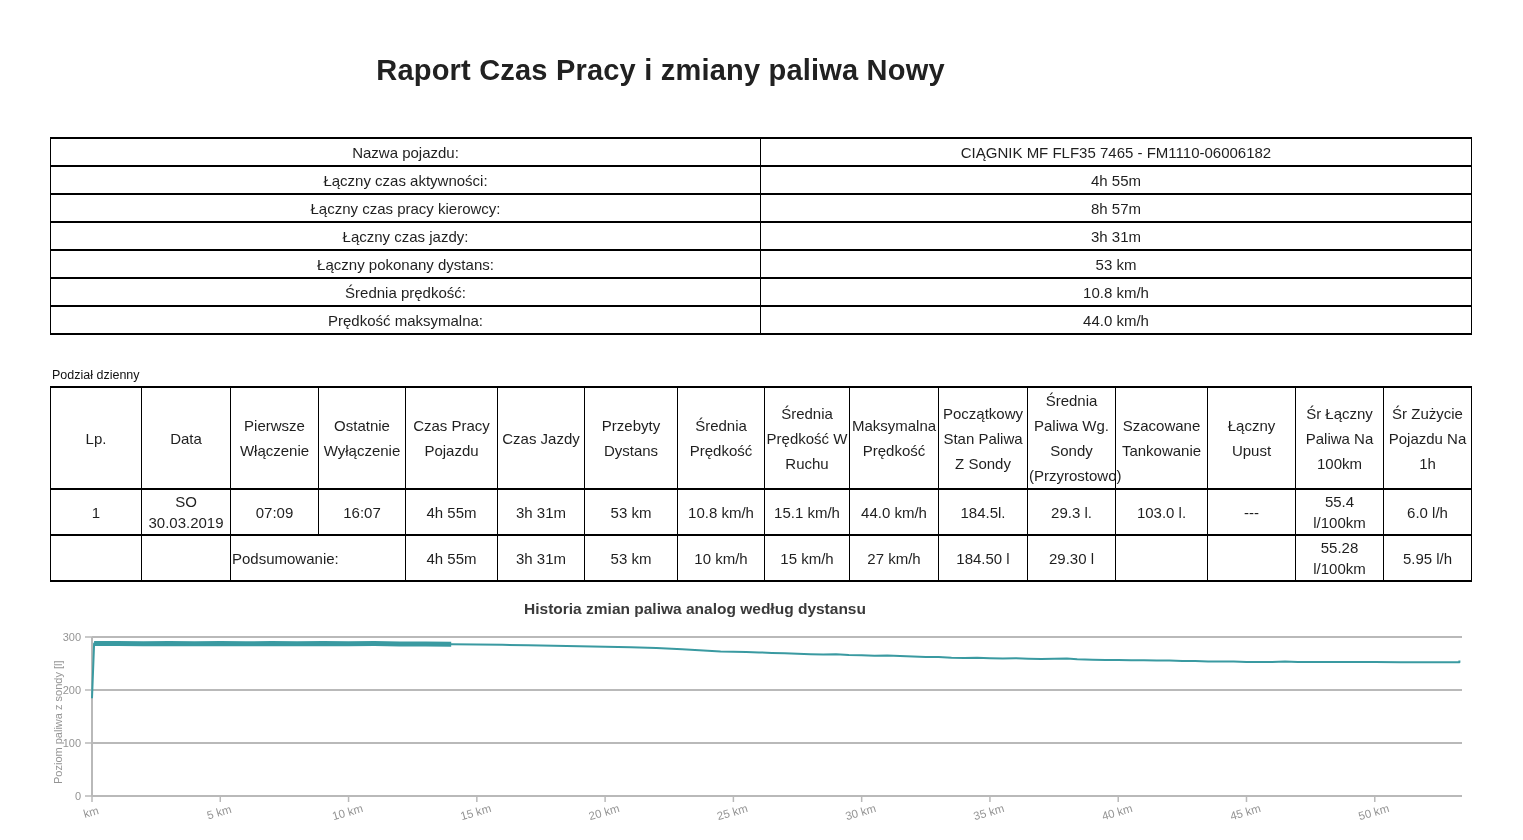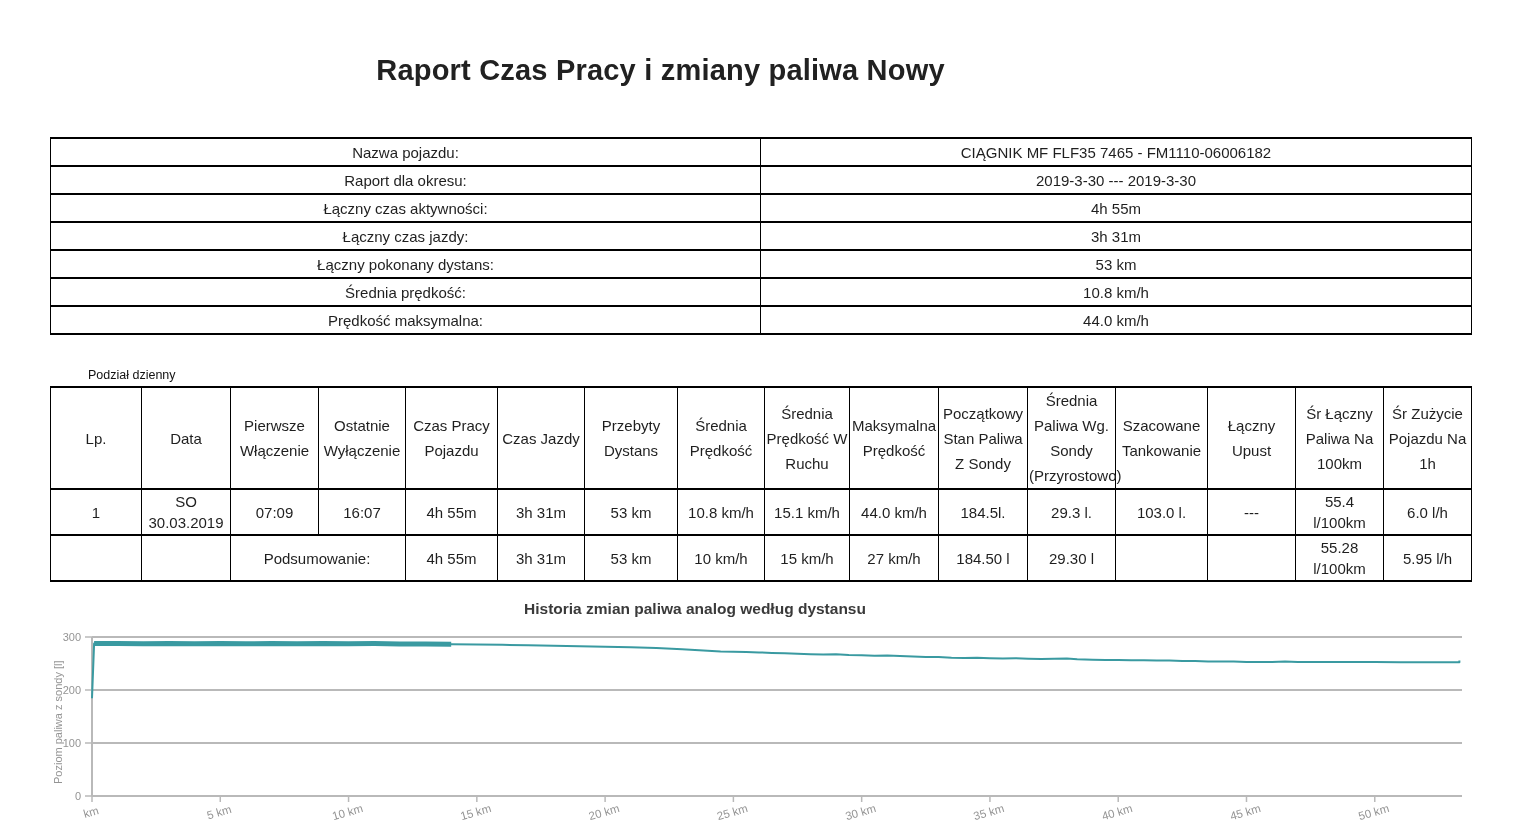--- a/index.html
+++ b/index.html
@@ -5,27 +5,27 @@
   html,body{margin:0;padding:0;background:#ffffff;}
   body{font-family:"Liberation Sans", sans-serif; color:#1f1f1f; width:1523px; height:840px; position:relative; overflow:hidden;}
   .page-title{position:absolute; top:54px; left:0; width:1321px; text-align:center;
     font-size:29px; font-weight:bold; color:#212121; letter-spacing:0.2px;}
   
   table{border-collapse:collapse;}
   .summary-table{position:absolute; left:50px; top:137px; width:1421px; table-layout:fixed;}
   .summary-table td{border:1px solid #000; border-top-width:2px; border-bottom-width:2px;
     height:26px; font-size:15px; text-align:center; padding:0 4px; overflow:hidden;}
   
-  .section-label{position:absolute; left:52px; top:368px; font-size:12.5px; color:#111;margin-left:36px;}
+  .section-label{position:absolute; left:52px; top:368px; font-size:12.5px; color:#111;}
   .daily-table{position:absolute; left:50px; top:386px; width:1421px; table-layout:fixed;}
   .daily-table th, .daily-table td{border:1px solid #000; border-top-width:2px; border-bottom-width:2px;
     font-size:15px; text-align:center; padding:0 1px; font-weight:normal; overflow:visible;}
   .daily-table th{height:96px; line-height:25px; vertical-align:middle;}
   .daily-table td{height:44px; line-height:21px; white-space:pre-line; vertical-align:middle;}
-  .daily-table td.sum-label{text-align:center; padding-right:3px; white-space:nowrap;}
+  .daily-table td.sum-label{text-align:left; padding-right:3px; white-space:nowrap;}
   
   .chart-title{position:absolute; top:600px; left:0; width:1390px; text-align:center;
     font-size:15.5px; font-weight:bold; color:#3a3a3a;}
   #chart-svg{position:absolute; left:50px; top:622px;}
   #chart-svg text{font-family:"Liberation Sans", sans-serif;}
 </style>
 </head>
 <body>
 
 <div class="page-title">Raport Czas Pracy i zmiany paliwa Nowy</div>
@@ -34,26 +34,26 @@
   <colgroup>
       <col style="width:710px">
       <col style="width:711px">
     </colgroup>
   <tbody>
     <tr>
       <td>Nazwa pojazdu:</td>
       <td>CIĄGNIK MF FLF35 7465 - FM1110-06006182</td>
       </tr>
     <tr>
-      <td>Raport dla okresu:</td>
-      <td>2019-3-30 --- 2019-3-30</td>
+      <td>Łączny czas aktywności:</td>
+      <td>4h 55m</td>
       </tr>
     <tr>
-      <td>Łączny czas aktywności:</td>
-      <td>4h 55m</td>
+      <td>Łączny czas pracy kierowcy:</td>
+      <td>8h 57m</td>
       </tr>
     <tr>
       <td>Łączny czas jazdy:</td>
       <td>3h 31m</td>
       </tr>
     <tr>
       <td>Łączny pokonany dystans:</td>
       <td>53 km</td>
       </tr>
     <tr>

